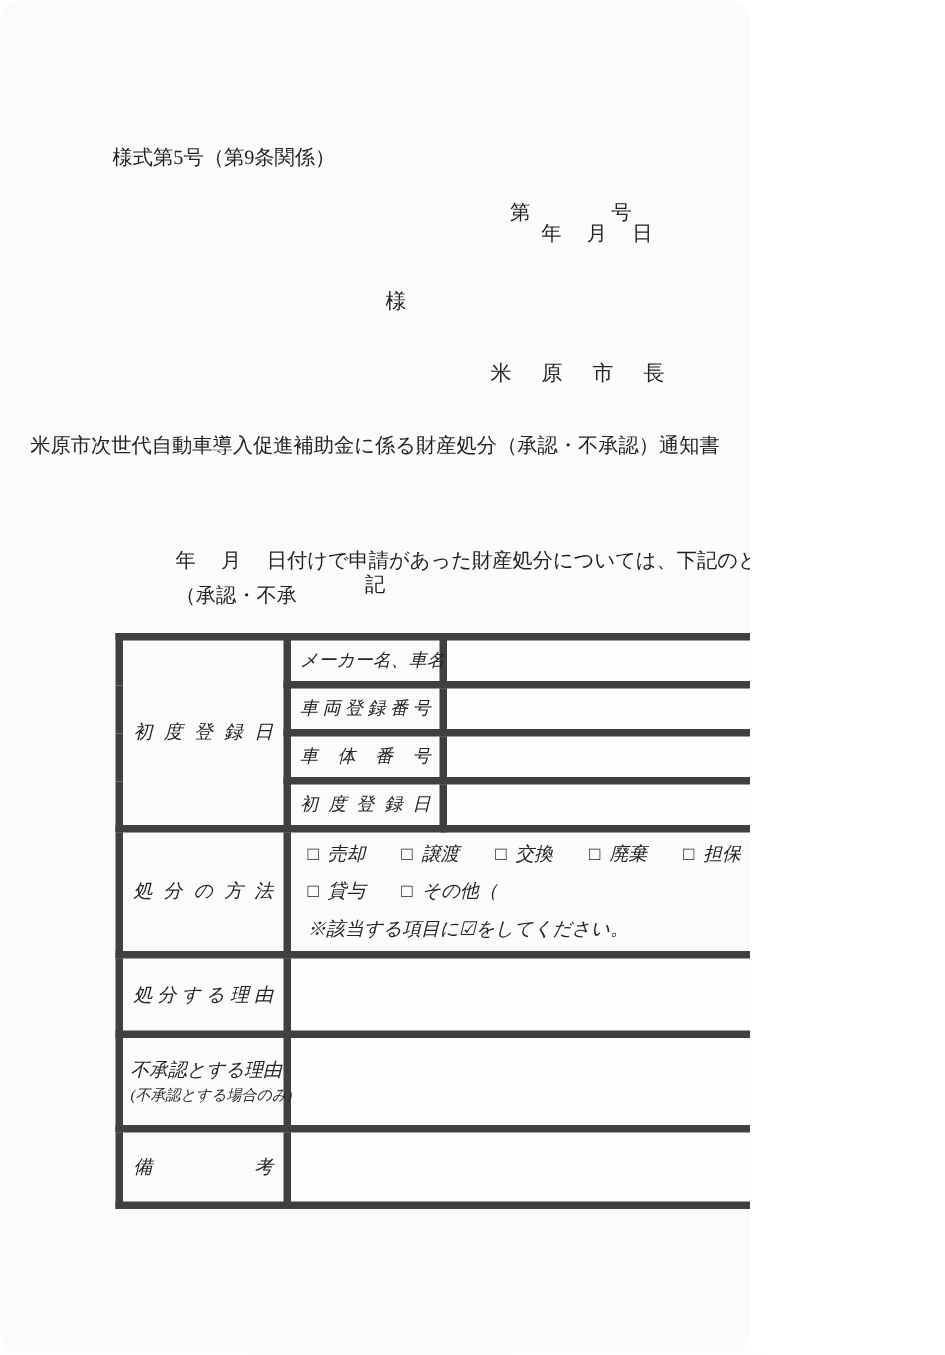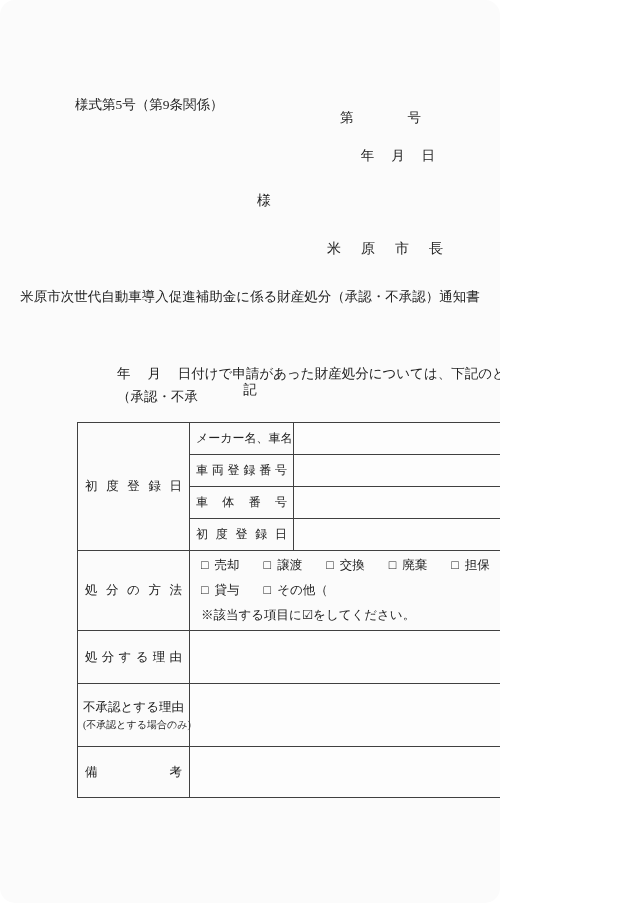--- a/index.html
+++ b/index.html
@@ -9,21 +9,21 @@
     background:#fbfbfb;
     font-family:"Liberation Serif","DejaVu Serif",serif;
     color:#222222;
     overflow:hidden;
     border-radius:15px;
   }
   .abs { position:absolute; }
   .fs { font-size:13.5px; line-height:15px; }
 
   .form-number { left:75px; top:97px; }
-  .doc-number  { right:79px; top:110px; }
+  .doc-number  { right:79px; top:134px; }
   .doc-date    { right:65px; top:148px; }
   .recipient   { left:257px; top:192px; font-size:14px; }
   .issuer      { left:327px; top:240px; font-size:14px; letter-spacing:3px; }
   .seal-box {
     left:524px; top:237px;
     width:17px; height:24px;
     border:1px solid #8f8f8f;
     color:#6f6f6f;
     font-size:13px;
     display:flex; align-items:center; justify-content:center;
@@ -35,21 +35,21 @@
   .record-marker { left:0; top:381px; width:100%; text-align:center; font-size:13.5px; }
 
   table.form-table {
     position:absolute; left:77px; top:422px;
     width:475px;
     border-collapse:collapse;
     table-layout:fixed;
     font-size:12.5px;
     color:#222222;
   }
-  .form-table td { border:1px solid #404040; vertical-align:middle; }
+  .form-table td { border:5px solid #404040; vertical-align:middle;font-style:italic; }
   td.jlabel {
     text-align:justify;
     text-align-last:justify;
     padding:0 7px;
     white-space:nowrap;
   }
   td.sub-label { font-size:12px; padding:0 6px; }
   tr.vrow { height:32px; }
   td.value-cell { background:#fdfdfd; }
 

